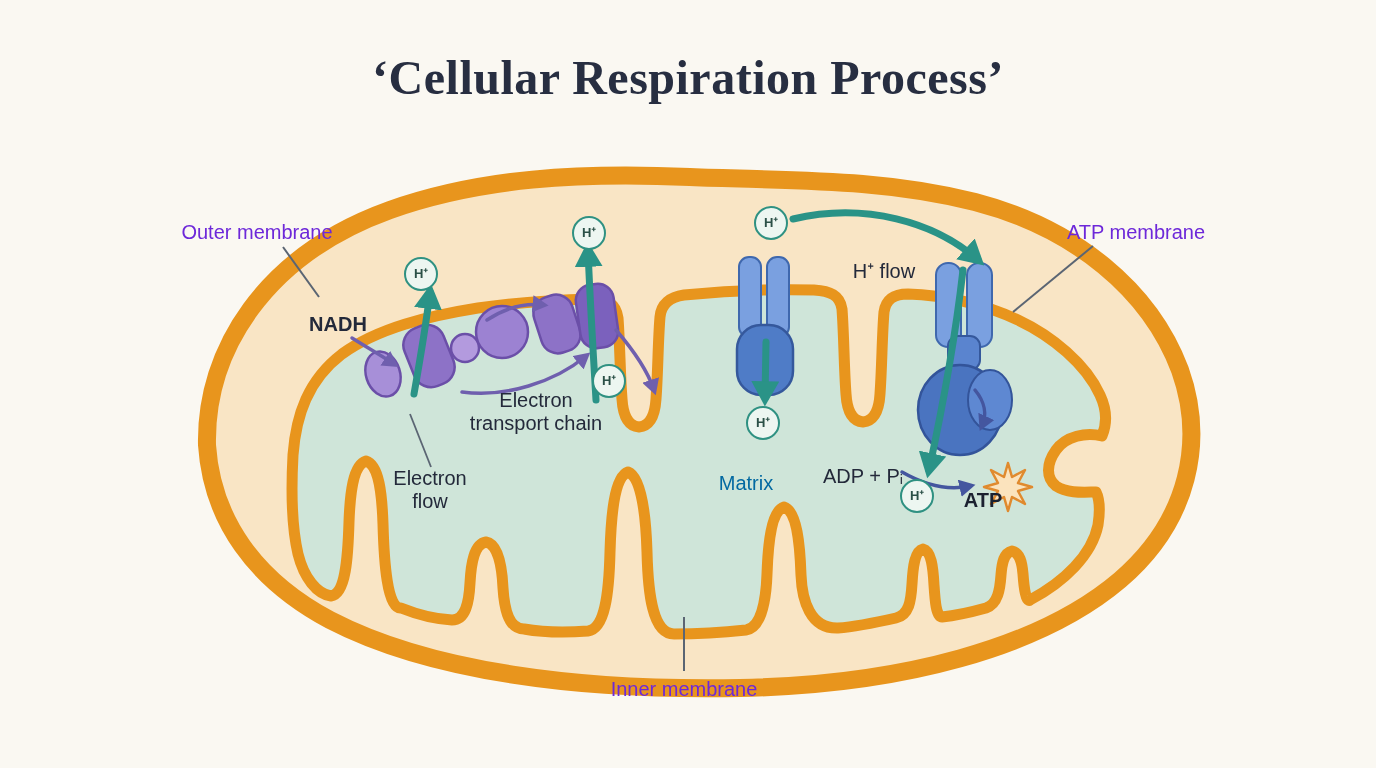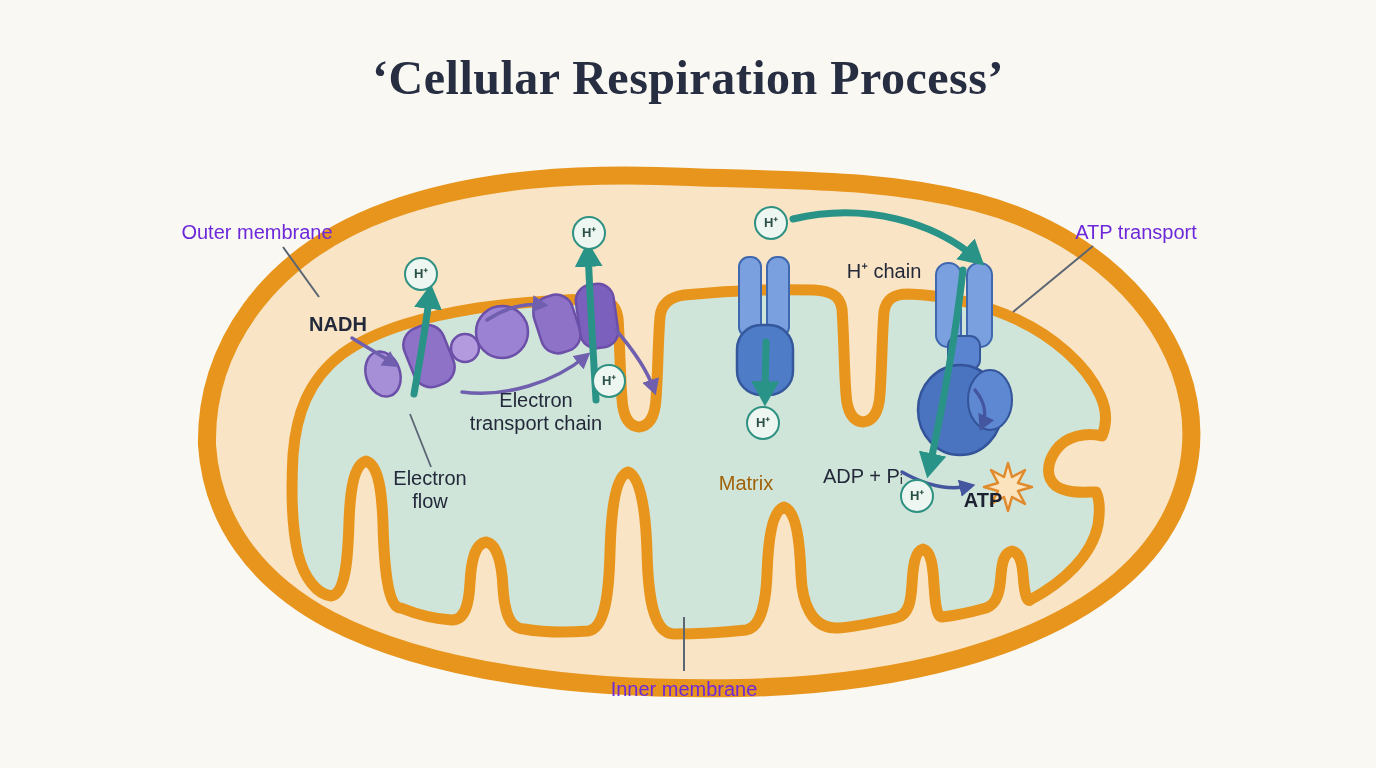--- a/index.html
+++ b/index.html
@@ -9,21 +9,21 @@
     position:absolute;left:0;right:0;top:50px;text-align:center;
     font-family:"Liberation Serif","DejaVu Serif",serif;
     font-weight:700;font-size:48px;color:#272e41;letter-spacing:.5px;
   }
   svg.diagram{position:absolute;left:0;top:0;}
   .lbl{
     position:absolute;transform:translate(-50%,-50%);
     font-size:20px;color:#6d28d9;white-space:pre-line;text-align:center;line-height:1.15;
   }
   .lbl.dark{color:#23293a;}
-  .lbl.matrix{color:#a16207;}
+  .lbl.matrix{color:#0369a1;}
   .lbl.atp{font-weight:700;font-size:20px;color:#1b2130;}
   .hbadge{
     position:absolute;width:30px;height:30px;margin:-16px 0 0 -16px;
     border-radius:50%;border:2.5px solid #2f9182;background:#edf6f1;
     color:#2b5047;font-size:13px;font-weight:700;line-height:29px;text-align:center;
     box-sizing:content-box;
   }
 </style>
 </head>
 <body>
@@ -166,22 +166,22 @@
   </svg>
 
   <div class="lbl" style="left:257px;top:232px;">Outer membrane</div>
   <div class="lbl dark" style="left:338px;top:324px;font-weight:600;">NADH</div>
   <div class="lbl dark" style="left:536px;top:412px;">Electron
 transport chain</div>
   <div class="lbl dark" style="left:430px;top:490px;">Electron
 flow</div>
   <div class="lbl matrix" style="left:746px;top:483px;">Matrix</div>
   <div class="lbl" style="left:684px;top:689px;text-align:center;">Inner membrane</div>
-  <div class="lbl" style="left:1136px;top:232px;">ATP transport</div>
-  <div class="lbl dark" style="left:884px;top:271px;">H⁺ chain</div>
+  <div class="lbl" style="left:1136px;top:232px;">ATP membrane</div>
+  <div class="lbl dark" style="left:884px;top:271px;">H⁺ flow</div>
   <div class="lbl dark" style="left:863px;top:476px;">ADP + Pᵢ</div>
   <div class="lbl atp" style="left:983px;top:500px;">ATP</div>
 
   <div class="hbadge" style="left:420px;top:273px;">H⁺</div>
   <div class="hbadge" style="left:588px;top:232px;">H⁺</div>
   <div class="hbadge" style="left:608px;top:380px;">H⁺</div>
   <div class="hbadge" style="left:770px;top:222px;">H⁺</div>
   <div class="hbadge" style="left:762px;top:422px;">H⁺</div>
   <div class="hbadge" style="left:916px;top:495px;">H⁺</div>
 

